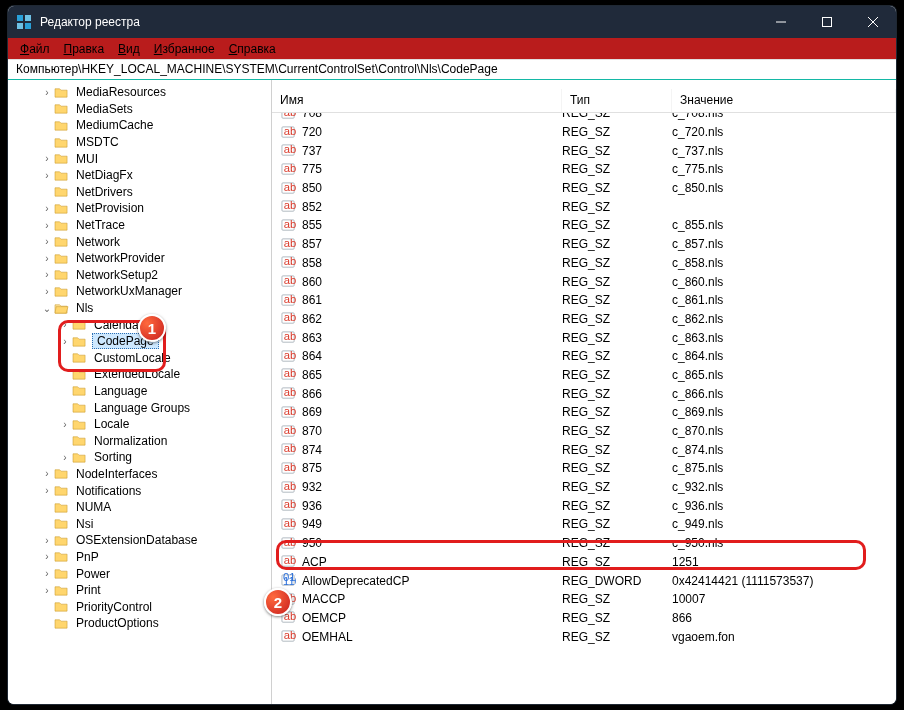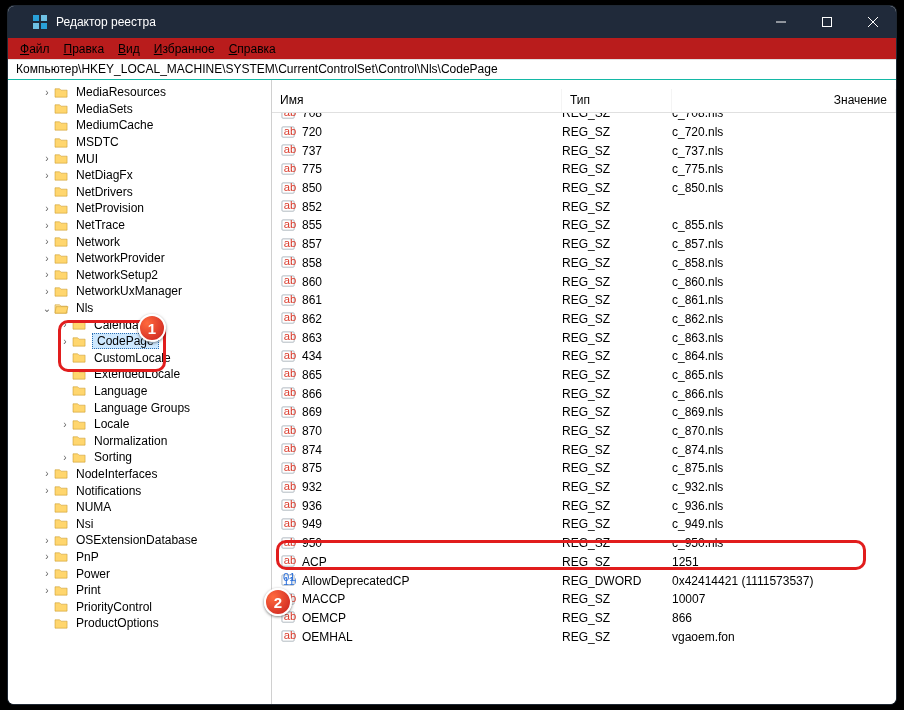--- a/index.html
+++ b/index.html
@@ -1,19 +1,19 @@
 <!DOCTYPE html>
 <html><head>
 <meta charset="utf-8">
 <style>
   * { box-sizing: border-box; margin: 0; padding: 0; font-family: "Segoe UI", Tahoma, sans-serif; font-size: 12px; }
   body { background: #000; width: 904px; height: 710px; overflow: hidden; position: relative; }
   .frame { position: absolute; left: 8px; top: 6px; width: 888px; height: 698px; background: #fff; border-radius: 6px; overflow: hidden; display: flex; flex-direction: column; box-shadow: 0 0 0 1px #1f2833; }
   
-  .titlebar { height: 32px; background: #202a3a; color: #fff; display: flex; align-items: center; padding: 0 0 0 24px; }
+  .titlebar { height: 32px; background: #202a3a; color: #fff; display: flex; align-items: center; padding: 0 0 0 8px; }
   .titlebar .app-icon { width: 16px; height: 16px; margin-right: 8px; display: inline-flex; }
   .app-icon svg { width:16px; height:16px; }
   .titlebar .title { flex: 0 0 auto; font-size: 12px; }
   .titlebar .spacer { flex: 1; }
   .winbtn { width: 46px; height: 32px; display: flex; align-items: center; justify-content: center; color: #fff; }
   .winbtn svg { width: 10px; height: 10px; stroke: #fff; stroke-width: 1; fill: none; }
   
   .menubar { height: 22px; background: #b91c1c; border-bottom: 1px solid #e0e0e0; display: flex; align-items: center; padding-left: 6px; gap: 2px; }
   .menuitem { padding: 2px 6px; color: #000; cursor: default; }
   .menuitem u { text-decoration: underline; }
@@ -30,21 +30,21 @@
   .folder svg { width:15px; height:13px; }
   .tree-row .label { padding: 0 2px; }
   .tree-row.selected .label { background: #cde8ff; border: 1px dotted #2c6fb3; padding: 0 4px; }
   .indent-1 { padding-left: 32px; }
   .indent-2 { padding-left: 50px; }
   
   .list-header { display: flex; height: 24px; border-bottom: 1px solid #e0e0e0; position: sticky; top: 9px; background: #fff; z-index: 5; }
   .list-header .col { padding: 4px 8px; color: #000; border-right: 1px solid #f4f4f4; font-weight: 400; }
   .col-name  { width: 290px; }
   .col-type  { width: 110px; }
-  .col-value { flex: 1; text-align: right; }
+  .col-value { flex: 1; }
   .list-body { }
   .list-row { display: flex; align-items: center; height: 18.7px; cursor: default; }
   .list-row .ricon { width: 20px; display:inline-flex; justify-content:center; margin-left:6px; margin-right:4px; }
   .ricon svg { width:15px; height:15px; }
   .list-row .name  { width: 260px; white-space: nowrap; overflow: hidden; }
   .list-row .type  { width: 110px; }
   .list-row .value { flex: 1; }
   
   .anno-badge { position: absolute; width: 28px; height: 28px; border-radius: 50%; background: radial-gradient(circle at 30% 30%, #ff6a3d, #c81e1e); border: 2px solid #fff; color: #fff; font-weight: bold; font-size: 15px; display: flex; align-items: center; justify-content: center; z-index: 30; box-shadow: 0 1px 3px rgba(0,0,0,.5); }
   .anno-rect { position: absolute; border: 3px solid #e11d1d; border-radius: 10px; z-index: 20; pointer-events: none; }
@@ -558,21 +558,21 @@
             <span class="name">863</span>
             <span class="type">REG_SZ</span>
             <span class="value">c_863.nls</span>
           </div>
           <div class="list-row">
             <span class="ricon">
               <svg viewBox="0 0 16 16">
                 <use href="#val-sz"></use>
               </svg>
             </span>
-            <span class="name">434</span>
+            <span class="name">864</span>
             <span class="type">REG_SZ</span>
             <span class="value">c_864.nls</span>
           </div>
           <div class="list-row">
             <span class="ricon">
               <svg viewBox="0 0 16 16">
                 <use href="#val-sz"></use>
               </svg>
             </span>
             <span class="name">865</span>

